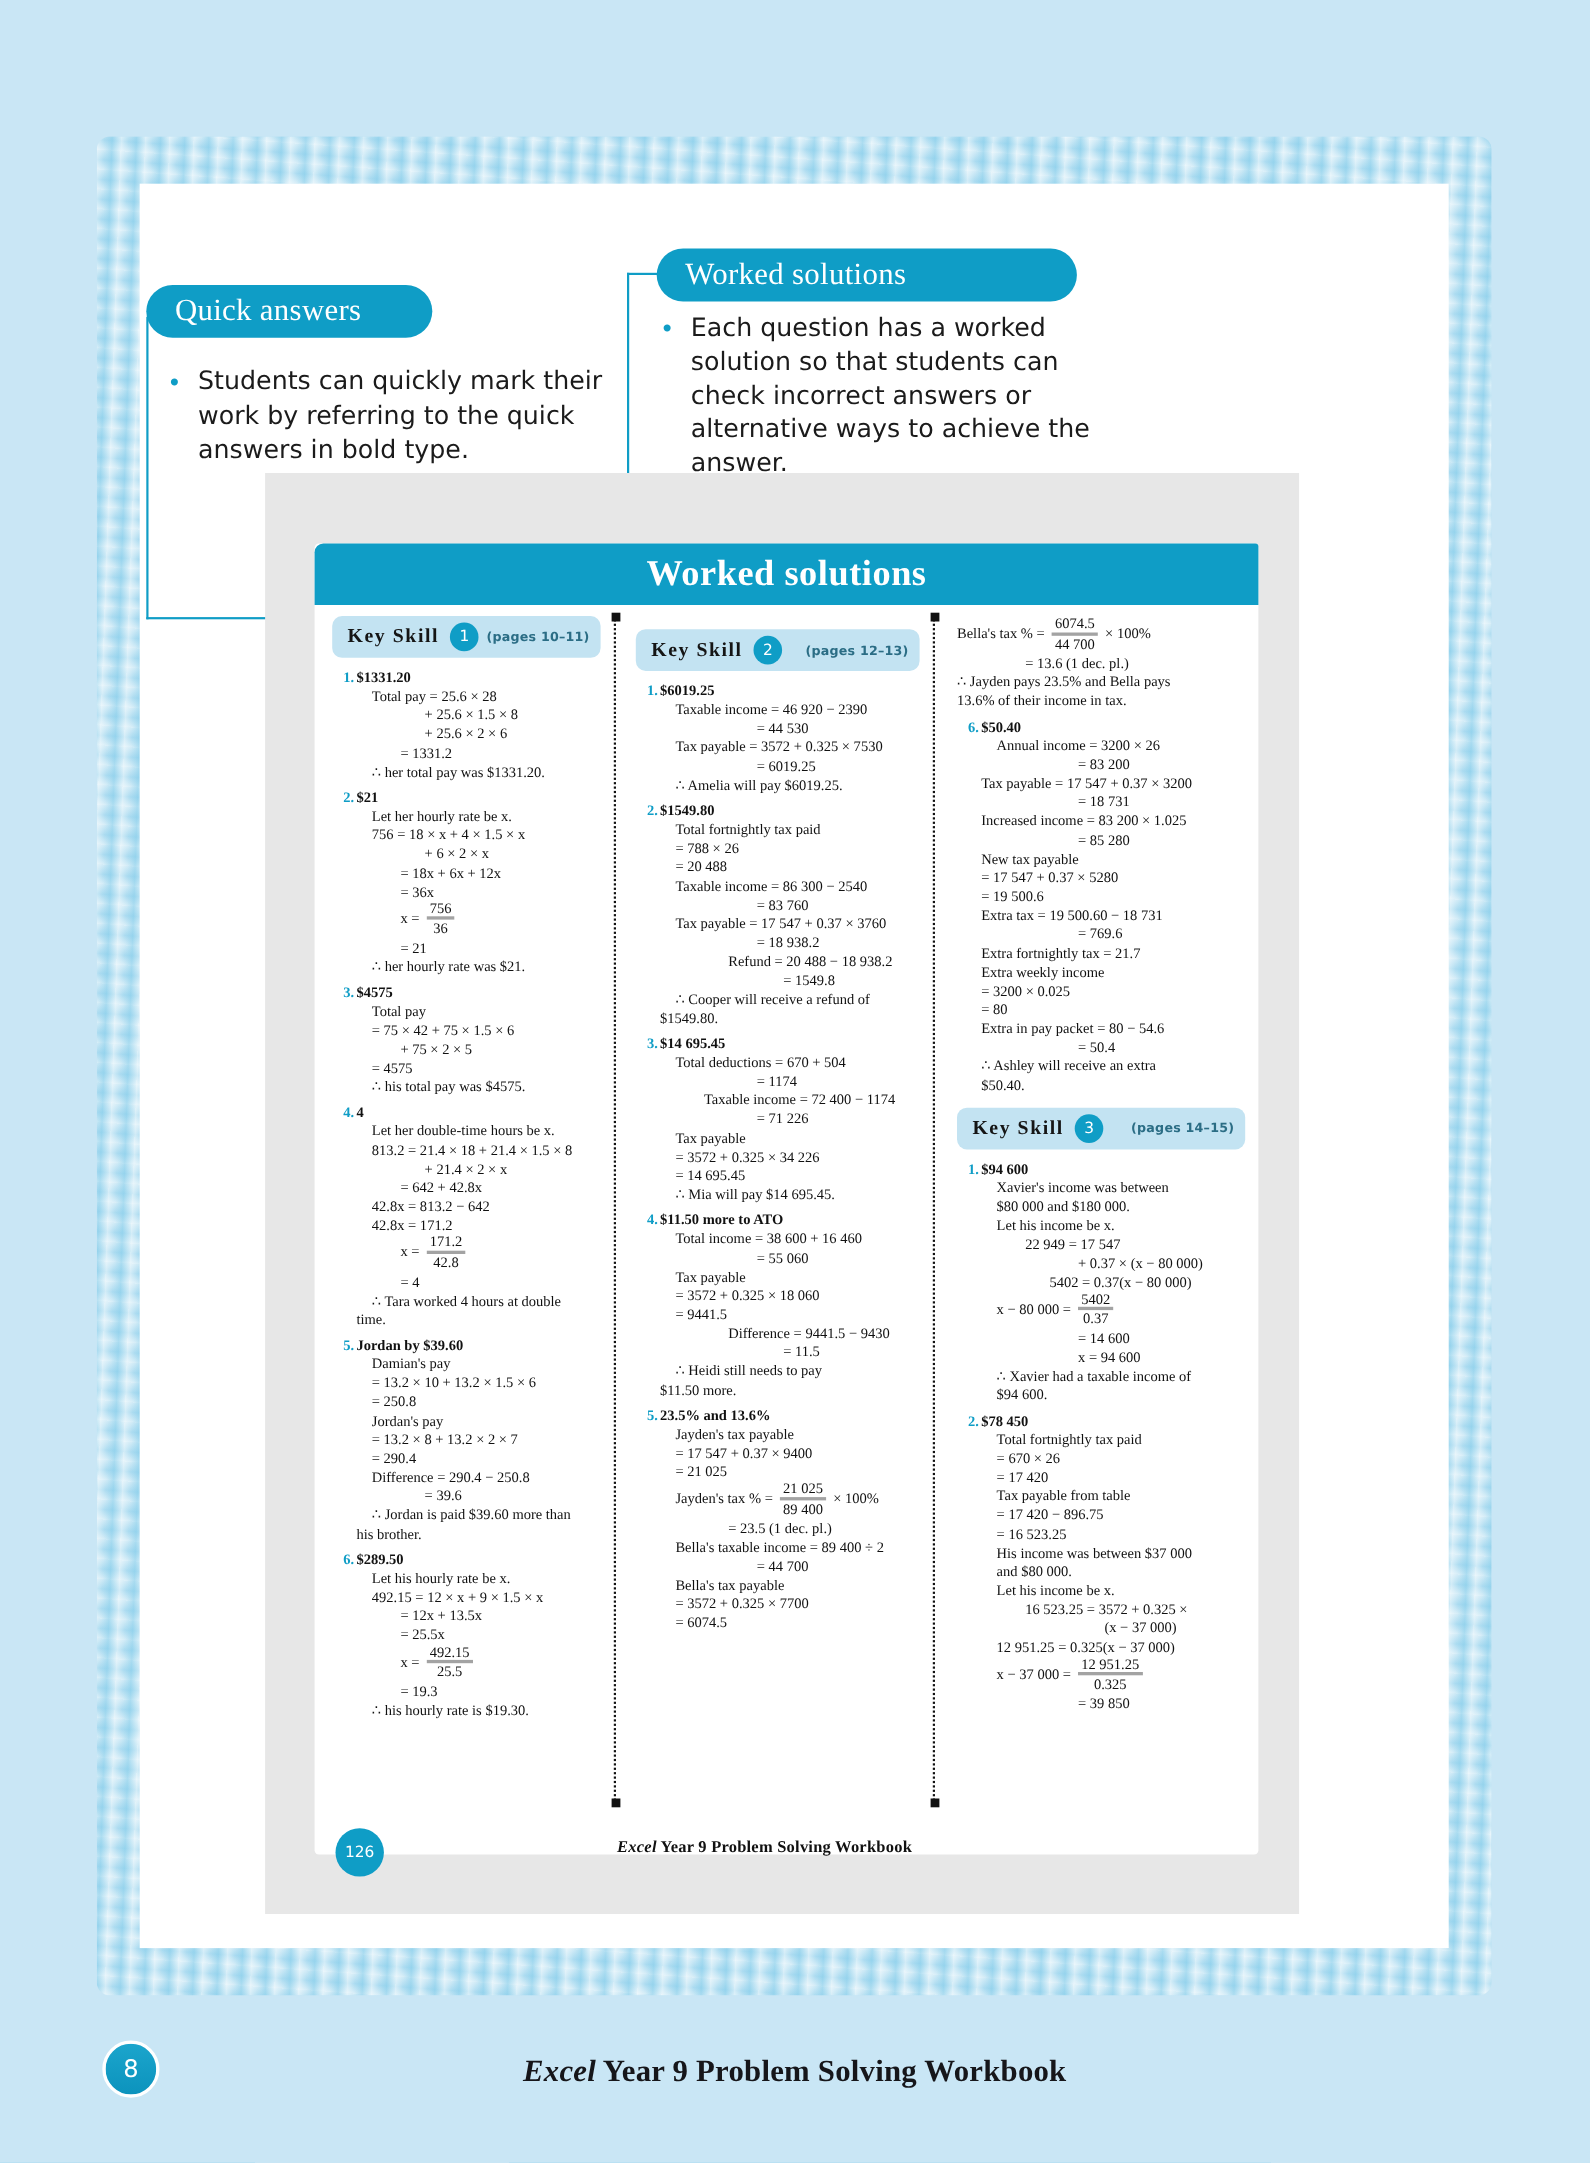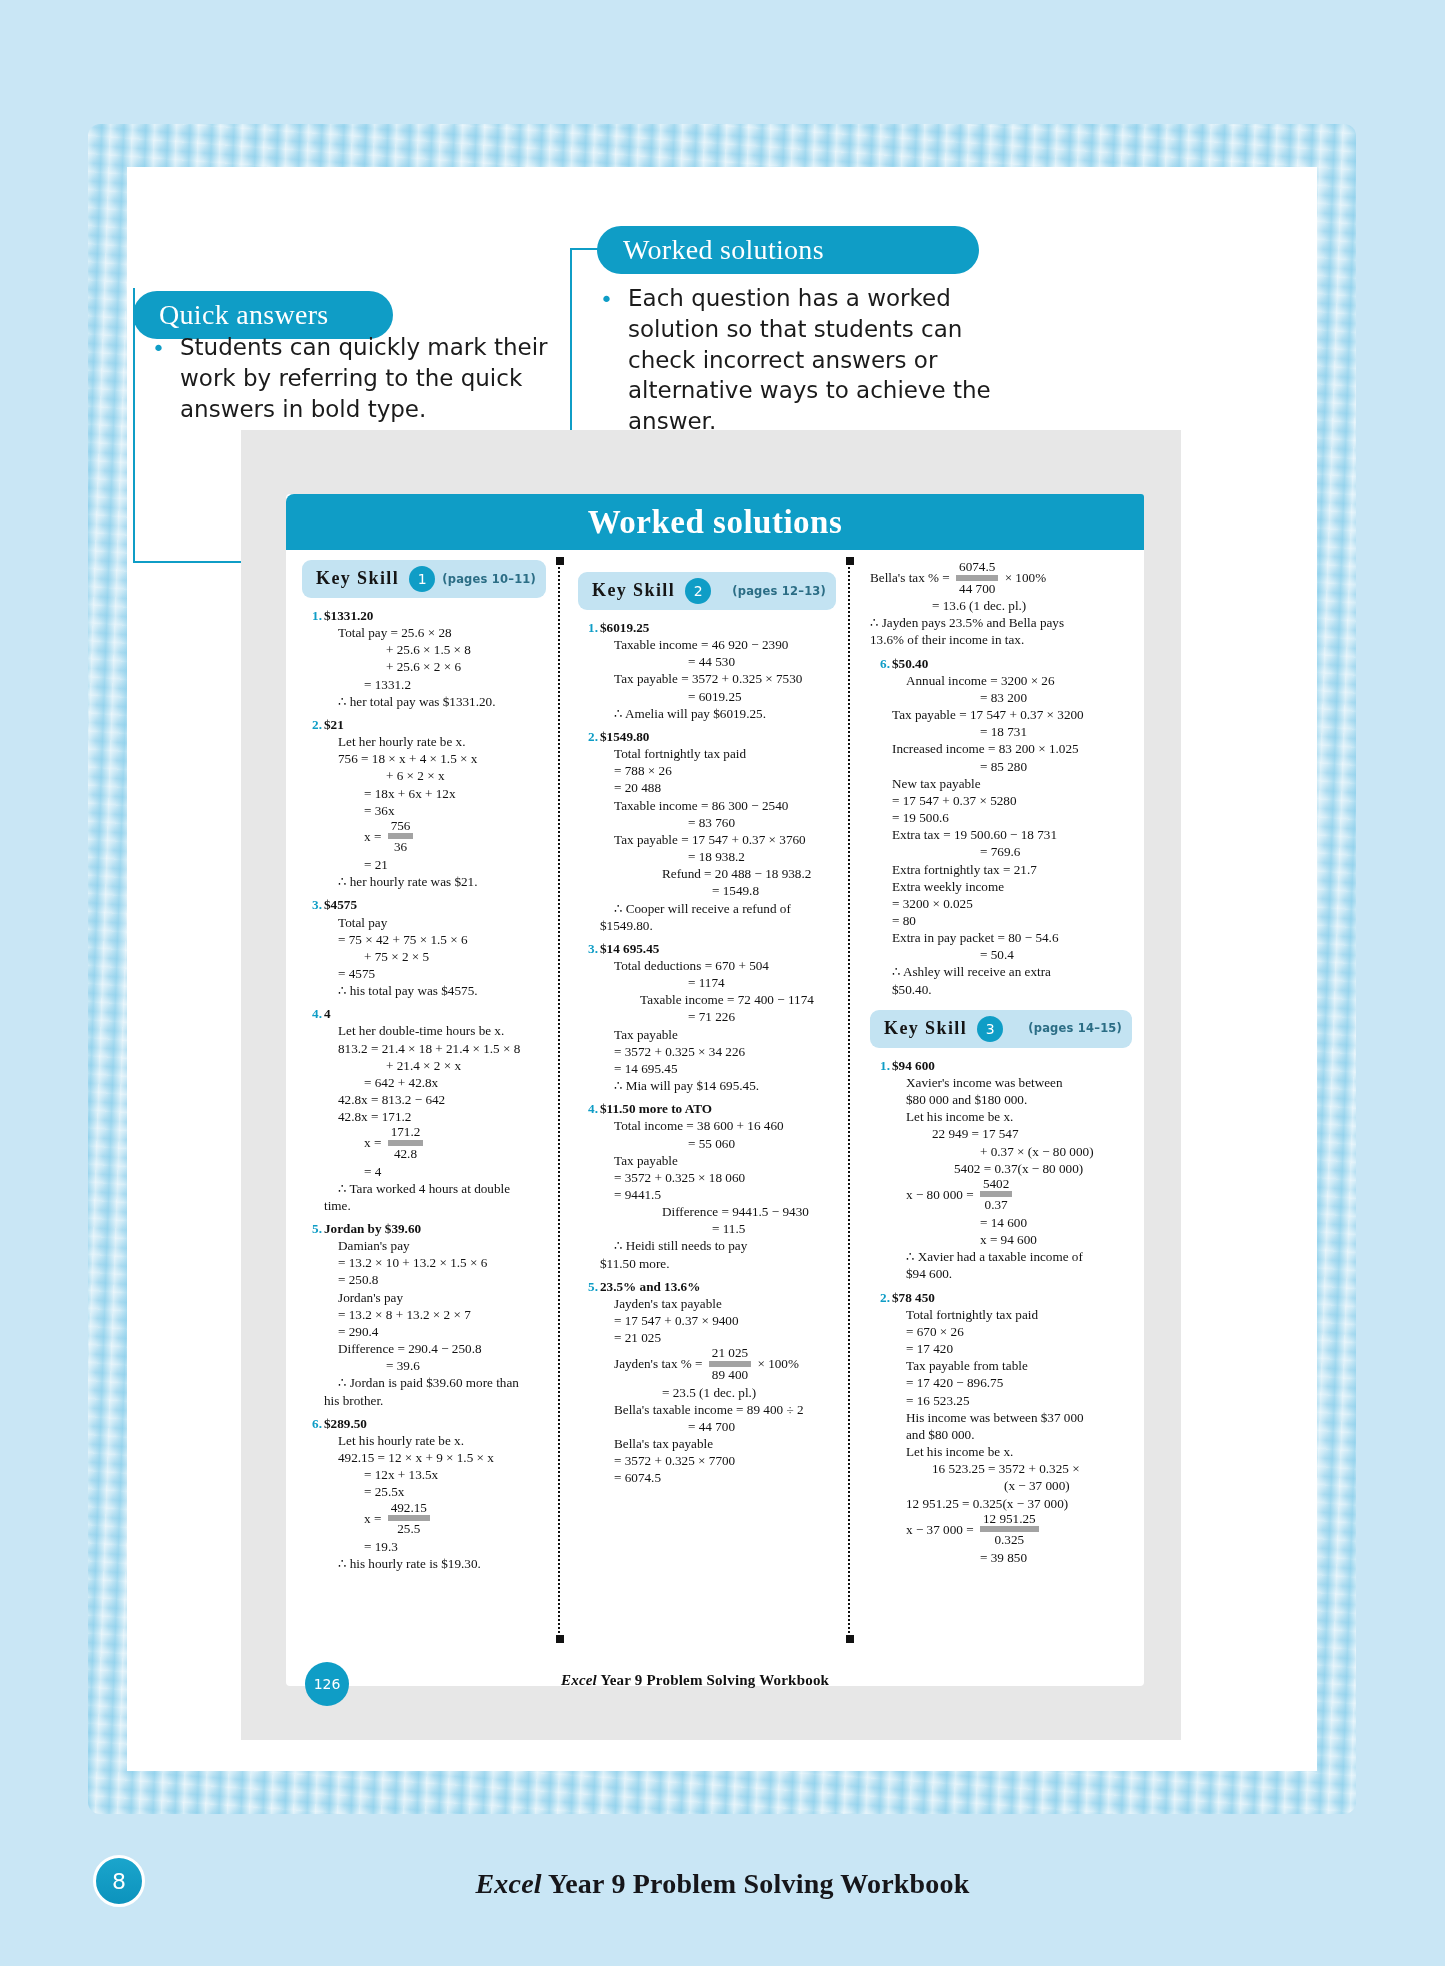--- a/index.html
+++ b/index.html
@@ -203,21 +203,21 @@
 
   
   .frac {
     display: inline-block;
     vertical-align: middle;
     text-align: center;
     margin: 0 3px;
     position: relative;
     top: -1px;
   }
-  .frac .num { display: block; border-bottom: 6px solid #a3a3a3; padding: 0 3px; line-height: 1.18; }
+  .frac .num { display: block; border-bottom: 3px solid #a3a3a3; padding: 0 3px; line-height: 1.18; }
   .frac .den { display: block; padding: 0 3px; line-height: 1.18; }
 
   
   .book-footer {
     position: absolute;
     left: 241px;
     top: 1654px;
     width: 940px;
     height: 60px;
   }
@@ -268,21 +268,21 @@
     letter-spacing: .2px;
   }
   .sheet-footer-title i { font-style: italic; }
 </style>
 </head>
 <body>
 
 <div class="page-frame"></div>
 <div class="page-white"></div>
 
-<div class="callout-pill" style="left:133px; top:291px; width:260px;">Quick answers</div>
+<div class="callout-pill" style="left:133px; top:259px; width:260px;">Quick answers</div>
 
 <div class="callout-body" style="left:152px; top:332px; width:400px;">
   <span class="dot">•</span>
   <span class="txt"><span>Students can quickly mark their work by referring to the quick answers in </span><b>bold</b><span> type.</span></span>
 </div>
 
 <div class="leader" style="left:133px; top:288px; width:0; height:275px; border-left-width:2.5px;"></div>
 <div class="leader" style="left:133px; top:561px; width:148px; height:0; border-top-width:2.5px;"></div>
 
 <div class="callout-pill" style="left:597px; top:226px; width:382px;">Worked solutions</div>

